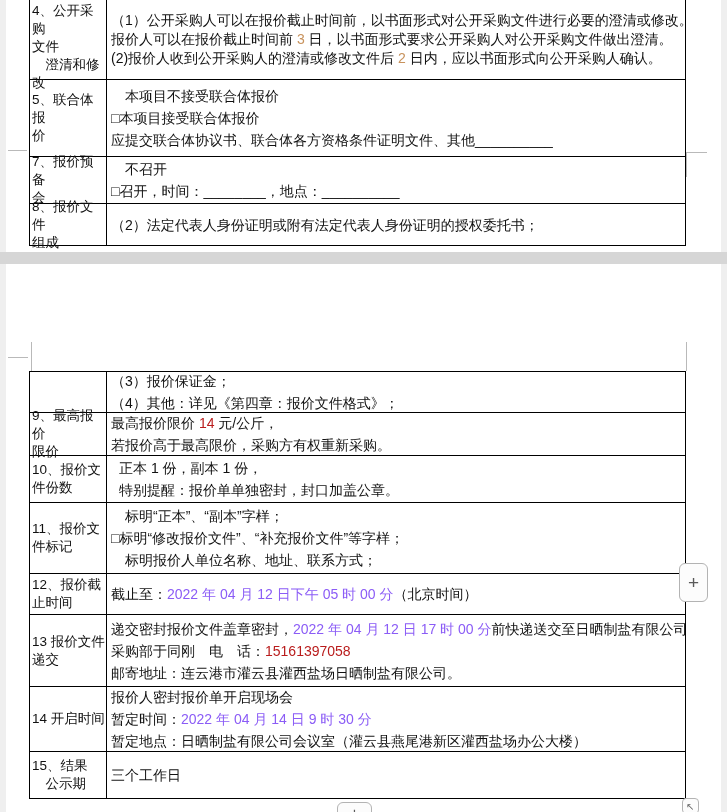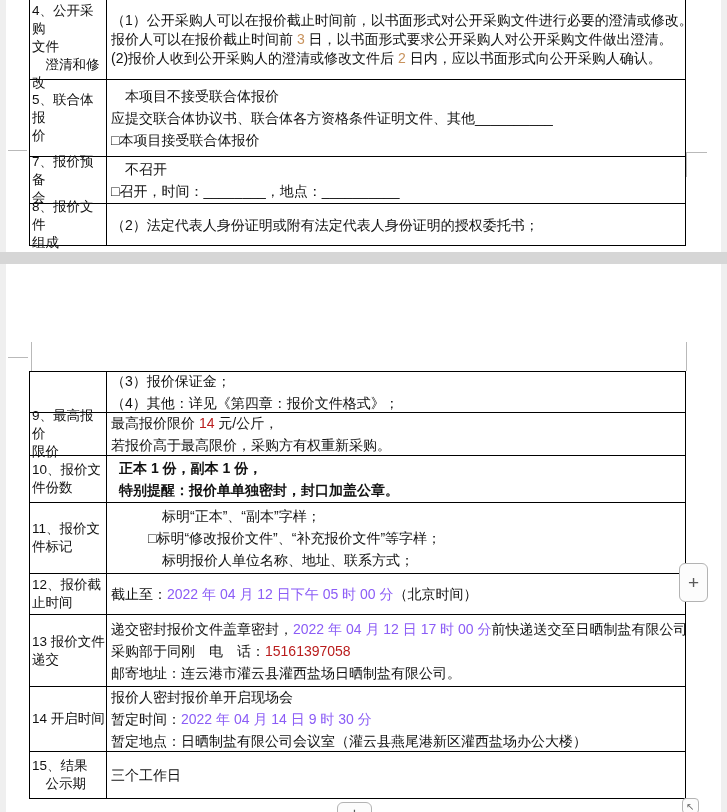--- a/index.html
+++ b/index.html
@@ -23,21 +23,21 @@
       display:flex;flex-direction:column;justify-content:center;
       padding:1px 1px 1px 2px;font-size:13.5px;line-height:18px;white-space:pre-line;}
   .hc.top{justify-content:flex-start;padding-top:2px;}
   .cc{flex:1;display:flex;flex-direction:column;justify-content:center;
       padding:1px 2px 1px 4px;font-size:14px;overflow:hidden;}
   .line{line-height:22px;white-space:pre;}
   .tight .line{line-height:19px;}
   .seg-red{color:#8b5cf6;}
   .seg-num{color:#b91c1c;}
   .seg-amber{color:#c8925c;}
-  .seg-bold{font-weight:bold;text-align:center;}
+  .seg-bold{font-weight:normal;text-align:center;}
 
   .cropmark{position:absolute;background:#b9b9b9;z-index:4;}
 
   .ui-btn{position:absolute;box-sizing:border-box;background:#fcfcfc;border:1px solid #b3b3b3;
       display:flex;align-items:center;justify-content:center;color:#5a5a5a;z-index:20;}
   #add-col-btn{left:679px;top:563px;width:29px;height:39px;border-radius:6px;font-size:19px;font-weight:400;}
   #add-row-btn{left:337px;top:802px;width:35px;height:20px;border-radius:6px 6px 0 0;font-size:17px;
       align-items:flex-start;padding-top:1px;}
   #resize-handle{left:682px;top:798px;width:17px;height:16px;border-radius:4px;font-size:10px;}
 </style>
@@ -65,22 +65,22 @@
         <div class="line"><span>（1）公开采购人可以在报价截止时间前，以书面形式对公开采购文件进行必要的澄清或修改。</span></div>
         <div class="line"><span>报价人可以在报价截止时间前 </span><span class="seg-amber">3</span><span> 日，以书面形式要求公开采购人对公开采购文件做出澄清。</span></div>
         <div class="line"><span>(2)报价人收到公开采购人的澄清或修改文件后 </span><span class="seg-amber">2</span><span> 日内，应以书面形式向公开采购人确认。</span></div>
       </div>
     </div>
     <div class="row" style="height: 77px;">
       <div class="hc">5、联合体报
 价</div>
       <div class="cc">
         <div class="line"><span>　本项目不接受联合体报价</span></div>
+        <div class="line"><span>□本项目接受联合体报价</span></div>
         <div class="line"><span>应提交联合体协议书、联合体各方资格条件证明文件、其他__________</span></div>
-        <div class="line"><span>□本项目接受联合体报价</span></div>
       </div>
     </div>
     <div class="row" style="height: 47px;">
       <div class="hc">7、报价预备
 会</div>
       <div class="cc">
         <div class="line"><span>　不召开</span></div>
         <div class="line"><span>□召开，时间：________，地点：__________</span></div>
       </div>
     </div>
@@ -109,21 +109,21 @@
       </div>
     </div>
     <div class="row" style="height: 47px; gap: 8px;">
       <div class="hc">10、报价文
 件份数</div>
       <div class="cc">
         <div class="line"><span class="seg-bold">正本 1 份，副本 1 份，</span></div>
         <div class="line"><span class="seg-bold">特别提醒：报价单单独密封，封口加盖公章。</span></div>
       </div>
     </div>
-    <div class="row" style="height: 71px; gap: 37px;">
+    <div class="row" style="height: 71px;">
       <div class="hc">11、报价文
 件标记</div>
       <div class="cc">
         <div class="line"><span>　标明“正本”、“副本”字样；</span></div>
         <div class="line"><span>□标明“修改报价文件”、“补充报价文件”等字样；</span></div>
         <div class="line"><span>　标明报价人单位名称、地址、联系方式；</span></div>
       </div>
     </div>
     <div class="row" style="height: 41px;">
       <div class="hc">12、报价截

